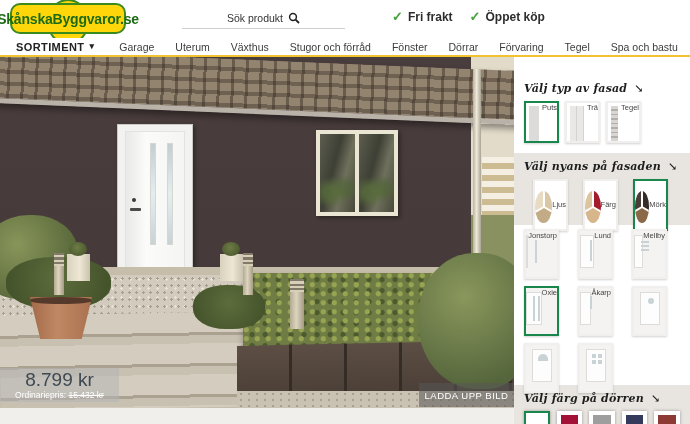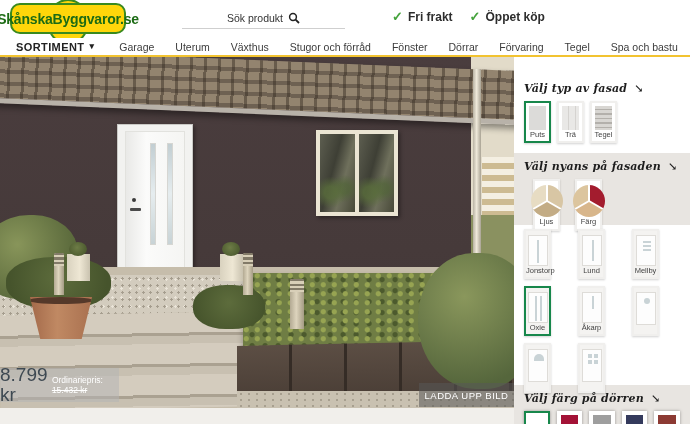--- a/index.html
+++ b/index.html
@@ -106,42 +106,42 @@
   .bollard::before { content:''; position:absolute; left:0; top:0; width:100%; height:13px; border-radius:2px 2px 0 0;
     background:repeating-linear-gradient(180deg,#827a68 0 2px,#d8cfb8 2px 4.5px); }
   .bol-l { left:54px; top:196px; } .bol-r { left:243px; top:196px; }
   .bol-m { left:290px; top:222px; width:14px; height:50px; }
   .planter { position:absolute; width:23px; height:27px; background:linear-gradient(90deg,#d9d2bf,#eee7d4 55%,#c9c2af); }
   .planter::after { content:''; position:absolute; left:2px; top:-12px; width:18px; height:14px; border-radius:50%;
     background:radial-gradient(circle at 45% 40%, #6d7c46, #4b592e 80%); }
   .pl-l { left:67px; top:197px; } .pl-r { left:220px; top:197px; }
   
   .price-box { position:absolute; left:0; top:311px; width:119px; height:34px;
-    background:rgba(180,180,180,.55); display:flex; flex-direction:row; align-items:center; justify-content:center; }
+    background:rgba(180,180,180,.55); display:flex; flex-direction:column; align-items:center; justify-content:center; }
   .price-cur { font-size:19px; color:#3e4952; line-height:20px; }
   .price-ord { font-size:8.5px; color:#fff; }
   .price-ord .strike { text-decoration:line-through; }
   .upload-btn { position:absolute; left:419px; top:326px; width:95px; height:24px;
     background:rgba(88,88,88,.55); color:#fff; font-size:9.5px; letter-spacing:.5px;
     display:flex; align-items:center; justify-content:center; cursor:pointer; }
   .bottom-strip { position:absolute; left:0; top:408px; width:514px; height:16px; background:#f1efeb; }
 
   
   .sidebar { position:absolute; left:514px; top:75px; width:176px; height:367px; overflow:hidden; background:#fff; }
   .sec { padding:7px 10px 0; }
   .sec-title { font-family:"DejaVu Serif", serif; font-style:italic; font-weight:bold;
     font-size:11px; color:#1d1d1d; margin-bottom:6px; letter-spacing:.2px; }
   .sec-title .arr { font-style:normal; font-weight:bold; margin-left:7px; font-size:11px; }
   .s1 { height:78px; background:#fff; }
   .s2 { height:72px; background:#e8e5e1; }
   .s3 { height:160px; background:#fff; padding-top:4px; }
   .s4 { height:57px; background:#e8e5e1; }
   .row3 { display:flex; gap:6px; }
-  .card { width:27px; background:#fff; border:2px solid #f0efed; box-shadow:0 1px 2px rgba(0,0,0,.18);
-    display:flex; flex-direction:column; cursor:pointer; }
+  .card { width:35px; background:#fff; border:2px solid #f0efed; box-shadow:0 1px 2px rgba(0,0,0,.18);
+    display:flex; flex-direction:row; cursor:pointer; }
   .card.sel { border-color:#17874b; }
   .card .lbl { font-size:7.5px; color:#444; text-align:center; padding:1px 0 2px; line-height:8px; }
   
   .fcard { height:42px; }
   .tex { flex:1; margin:3px 3px 0; }
   .tex-puts { background:#dcdbd9; }
   .tex-tra { background:repeating-linear-gradient(90deg,#e9e8e6 0 6px,#d5d3d0 6px 7px); }
   .tex-tegel { background:repeating-linear-gradient(180deg,#d8d6d2 0 3px,#b3b0ab 3px 4.5px); }
   
   .pcard { height:52px; align-items:center;margin-left:9px; }
@@ -309,20 +309,28 @@
         <div class="lbl">Ljus</div>
       </div>
       <div class="card pcard">
         <div class="pie" style="background: conic-gradient(rgb(163, 28, 46) 0deg, rgb(163, 28, 46) 120deg, rgb(216, 182, 139) 120deg, rgb(216, 182, 139) 240deg, rgb(220, 197, 158) 240deg, rgb(220, 197, 158) 360deg);">
             <i></i>
             <i></i>
             <i></i>
           </div>
         <div class="lbl">Färg</div>
       </div>
+      <div class="card pcard sel">
+        <div class="pie" style="background: conic-gradient(rgb(53, 44, 41) 0deg, rgb(53, 44, 41) 120deg, rgb(138, 104, 72) 120deg, rgb(138, 104, 72) 240deg, rgb(74, 60, 55) 240deg, rgb(74, 60, 55) 360deg);">
+            <i></i>
+            <i></i>
+            <i></i>
+          </div>
+        <div class="lbl">Mörk</div>
+      </div>
     </div>
   </div>
 
   <div class="sec s3">
     <div class="dgrid">
       <div class="card dcard">
         <div class="door-th p-jonstorp">
             <span class="st1"></span>
           </div>
         <div class="lbl">Jonstorp</div>

